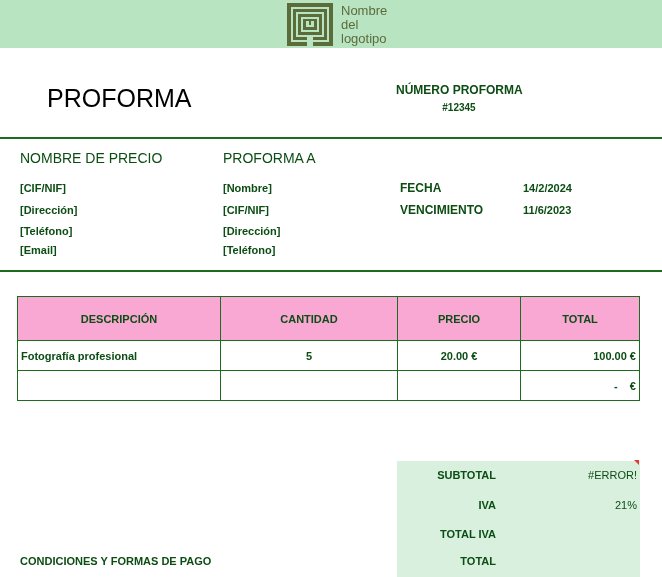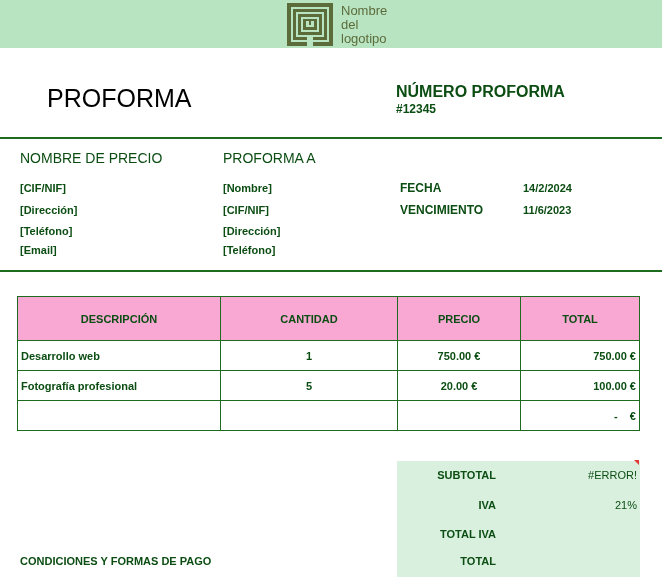--- a/index.html
+++ b/index.html
@@ -4,22 +4,22 @@
 <style>
   * { box-sizing: border-box; margin: 0; padding: 0; }
   html, body { width: 662px; height: 577px; overflow: hidden; background: #ffffff; }
   body { position: relative; font-family: "Liberation Sans", sans-serif; color: #0b4d12; }
 
   .logo-band { position: absolute; left: 0; top: 0; width: 662px; height: 48px; background: #b8e4c2; }
   .logo-mark { position: absolute; left: 287px; top: 3px; width: 46px; height: 43px; }
   .logo-text { position: absolute; left: 341px; top: 4px; font-size: 13px; line-height: 14px; color: #5c6b3a; }
 
   .title { position: absolute; left: 47px; top: 84px; font-size: 25px; color: #000; letter-spacing: 0px; }
-  .num-label { position: absolute; left: 396px; top: 83px; font-size: 16px; font-weight: bold; color: #0b4d12; }
-  .num-value { position: absolute; left: 396px; width: 126px; top: 102px; font-size: 12px; font-weight: bold; color: #0b4d12; }
+  .num-label { position: absolute; left: 396px; top: 83px; font-size: 12px; font-weight: bold; color: #0b4d12; }
+  .num-value { position: absolute; left: 396px; width: 126px; top: 102px; text-align: center; font-size: 10px; font-weight: bold; color: #0b4d12; }
 
   .hline { position: absolute; left: 0; width: 662px; height: 2px; background: #1d6b1f; }
 
   .sec-head { position: absolute; font-size: 14px; color: #0b4d12; }
   .field { position: absolute; font-size: 11px; font-weight: bold; color: #0b4d12; }
   .meta-label { position: absolute; font-size: 12px; font-weight: bold; color: #0b4d12; }
   .meta-value { position: absolute; font-size: 11px; font-weight: bold; color: #0b4d12; }
 
   table.items { position: absolute; left: 17px; top: 296px; border-collapse: collapse; font-size: 11px; font-weight: bold; color: #0b4d12; }
   table.items th, table.items td { border: 1px solid #1d6b1f; }
@@ -90,26 +90,20 @@
   <thead>
     <tr>
       <th class="c-desc" style="text-align:center;">DESCRIPCIÓN</th>
       <th class="c-qty">CANTIDAD</th>
       <th class="c-price">PRECIO</th>
       <th class="c-total" style="text-align:center;">TOTAL</th>
     </tr>
   </thead>
   <tbody>
     <tr>
-      <td class="c-desc">Desarrollo web</td>
-      <td class="c-qty">1</td>
-      <td class="c-price">750.00 €</td>
-      <td class="c-total">750.00 €</td>
-    </tr>
-    <tr>
       <td class="c-desc">Fotografía profesional</td>
       <td class="c-qty">5</td>
       <td class="c-price">20.00 €</td>
       <td class="c-total">100.00 €</td>
     </tr>
     <tr>
       <td class="c-desc"></td>
       <td class="c-qty"></td>
       <td class="c-price"></td>
       <td class="c-total" style="white-space:pre;">-    €</td>

